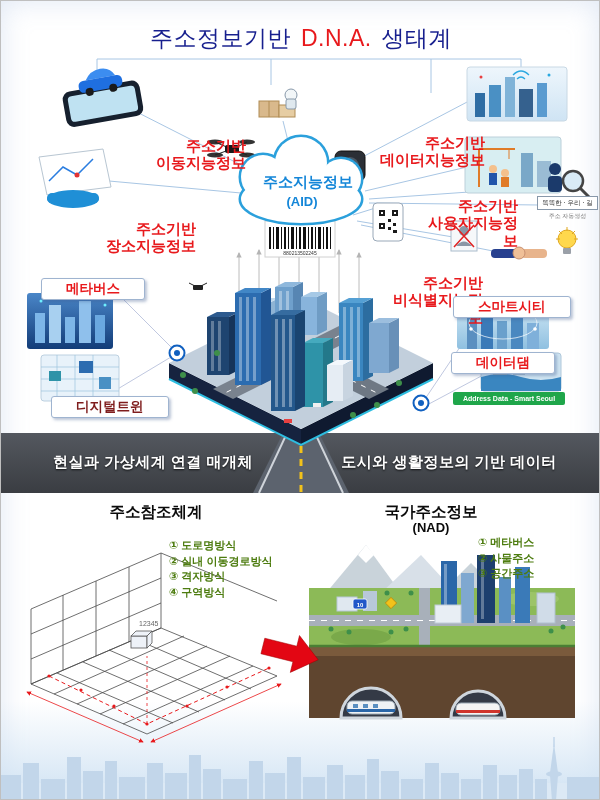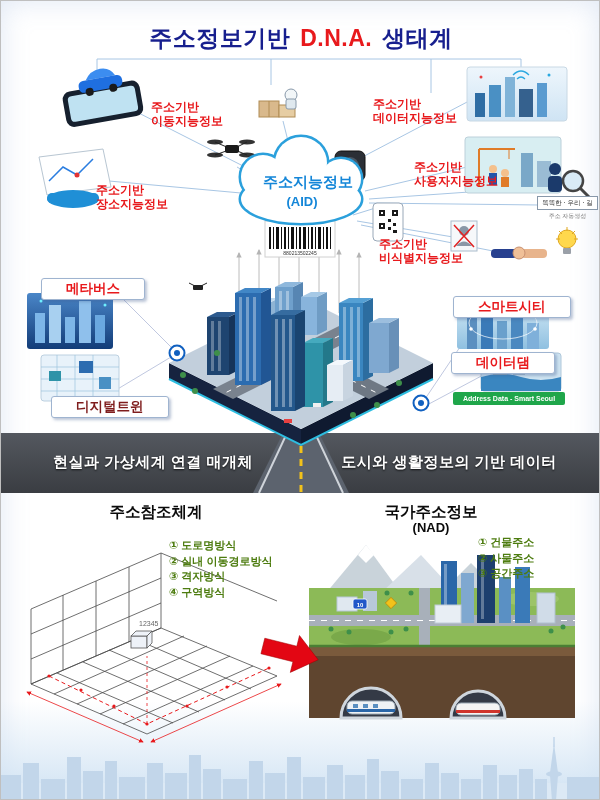--- a/index.html
+++ b/index.html
@@ -6,25 +6,25 @@
   body { background:#e9eef4; font-family:"Liberation Sans","DejaVu Sans",sans-serif; }
   .page {
     position:relative; width:600px; height:800px; margin:0 auto; background:#ffffff;
     overflow:hidden; border:1px solid #bfbfbf;
     box-shadow: inset 0 0 28px rgba(140,170,215,.28);
   }
   .abs { position:absolute; }
   svg { display:block; }
 
   .main-title{ position:absolute; top:22px; left:0; width:600px; text-align:center;
-    font-size:23px; font-weight:bold; color:#171f8e; letter-spacing:.5px; }
+    font-size:23px; font-weight:normal; color:#171f8e; letter-spacing:.5px; }
   .main-title .hl{ color:#e8191c; padding:0 3px; }
 
-  .branch{ position:absolute; color:#e8191c; font-weight:bold; font-size:12px;
-    line-height:1.15; text-align:left; }
+  .branch{ position:absolute; color:#e8191c; font-weight:bold; font-size:15px;
+    line-height:1.15; text-align:right;margin-top:36px; }
 
   .cloud-label{ position:absolute; left:240px; top:172px; width:122px; text-align:center;
     color:#1486d8; font-weight:bold; font-size:15px;padding-left:12px; }
   .cloud-code{ position:absolute; left:240px; top:193px; width:122px; text-align:center;
     color:#1486d8; font-weight:bold; font-size:13px; }
 
   .tag{ position:absolute; background:#fff; border:1px solid #9fb4d0; border-radius:3px;
     padding:1px 24px; font-weight:bold; font-size:13.5px; white-space:nowrap;
     box-shadow:2px 2px 3px rgba(60,90,140,.35); }
   .tag.red{ color:#e8191c; } .tag.blue{ color:#7f1d1d; }
@@ -579,18 +579,18 @@
   <div class="red-list" style="left:168px; top:537px;">
     <div>① 도로명방식</div>
     <div>② 실내 이동경로방식</div>
     <div>③ 격자방식</div>
     <div>④ 구역방식</div>
   </div>
 
   <div class="sec-title" style="left:355px; top:501px; width:150px;">국가주소정보</div>
   <div class="sec-code" style="left:355px; top:519px; width:150px;">(NAD)</div>
   <div class="red-list" style="left:477px; top:534px;">
-    <div>① 건물주소</div>
+    <div>① 메타버스</div>
     <div>② 사물주소</div>
     <div>③ 공간주소</div>
   </div>
 
 </div>
 
 </body></html>

